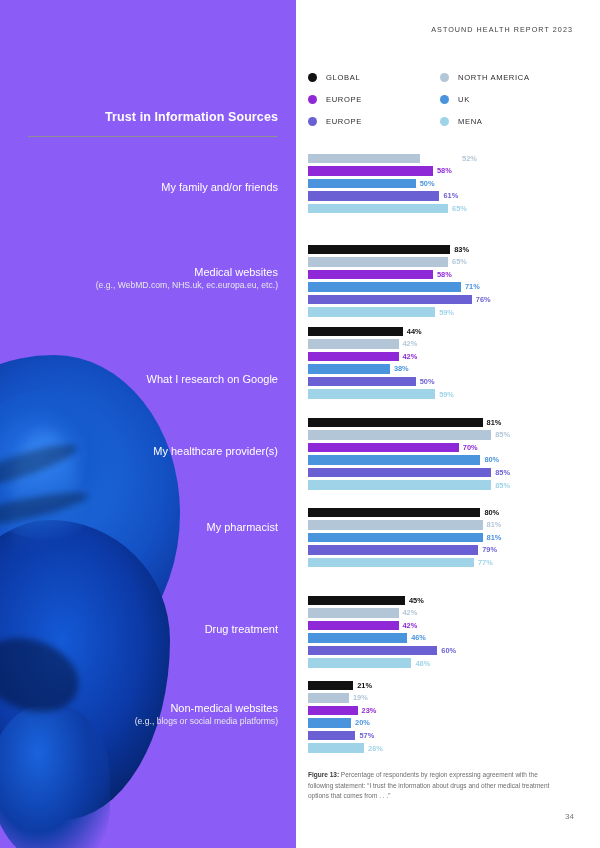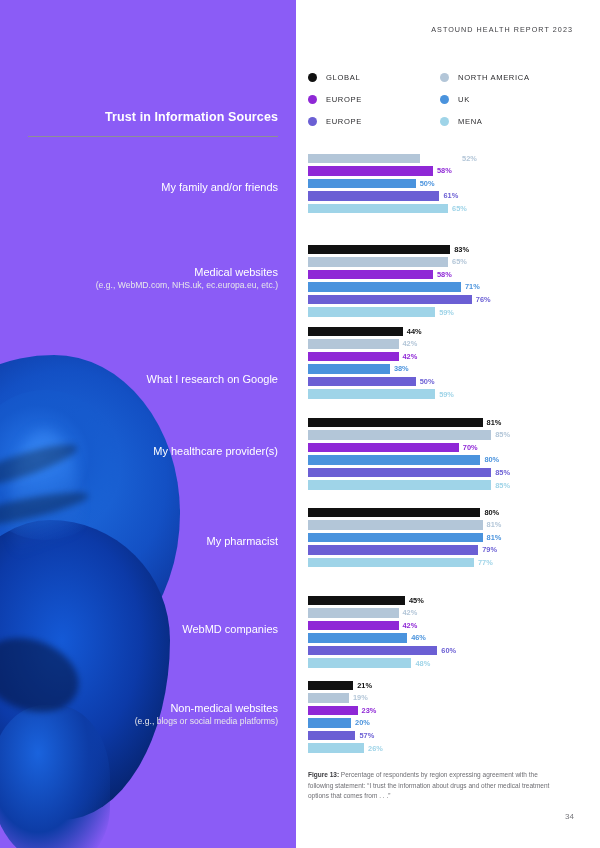--- a/index.html
+++ b/index.html
@@ -145,25 +145,25 @@
       <div class="cat-label" style="top: 265px;">
         <span class="cat-main">Medical websites</span>
         <span class="cat-sub">(e.g., WebMD.com, NHS.uk, ec.europa.eu, etc.)</span>
       </div>
       <div class="cat-label" style="top: 353px; margin-top: 19px;">
         <span class="cat-main">What I research on Google</span>
       </div>
       <div class="cat-label" style="top: 444px;">
         <span class="cat-main">My healthcare provider(s)</span>
       </div>
-      <div class="cat-label" style="top: 534px;">
+      <div class="cat-label" style="top: 520px;">
         <span class="cat-main">My pharmacist</span>
       </div>
       <div class="cat-label" style="top: 622px;">
-        <span class="cat-main">WebMD companies</span>
+        <span class="cat-main">Drug treatment</span>
       </div>
       <div class="cat-label" style="top: 701px;">
         <span class="cat-main">Non-medical websites</span>
         <span class="cat-sub">(e.g., blogs or social media platforms)</span>
       </div>
     </div>
 </div>
 
 <div id="right-area">
 

